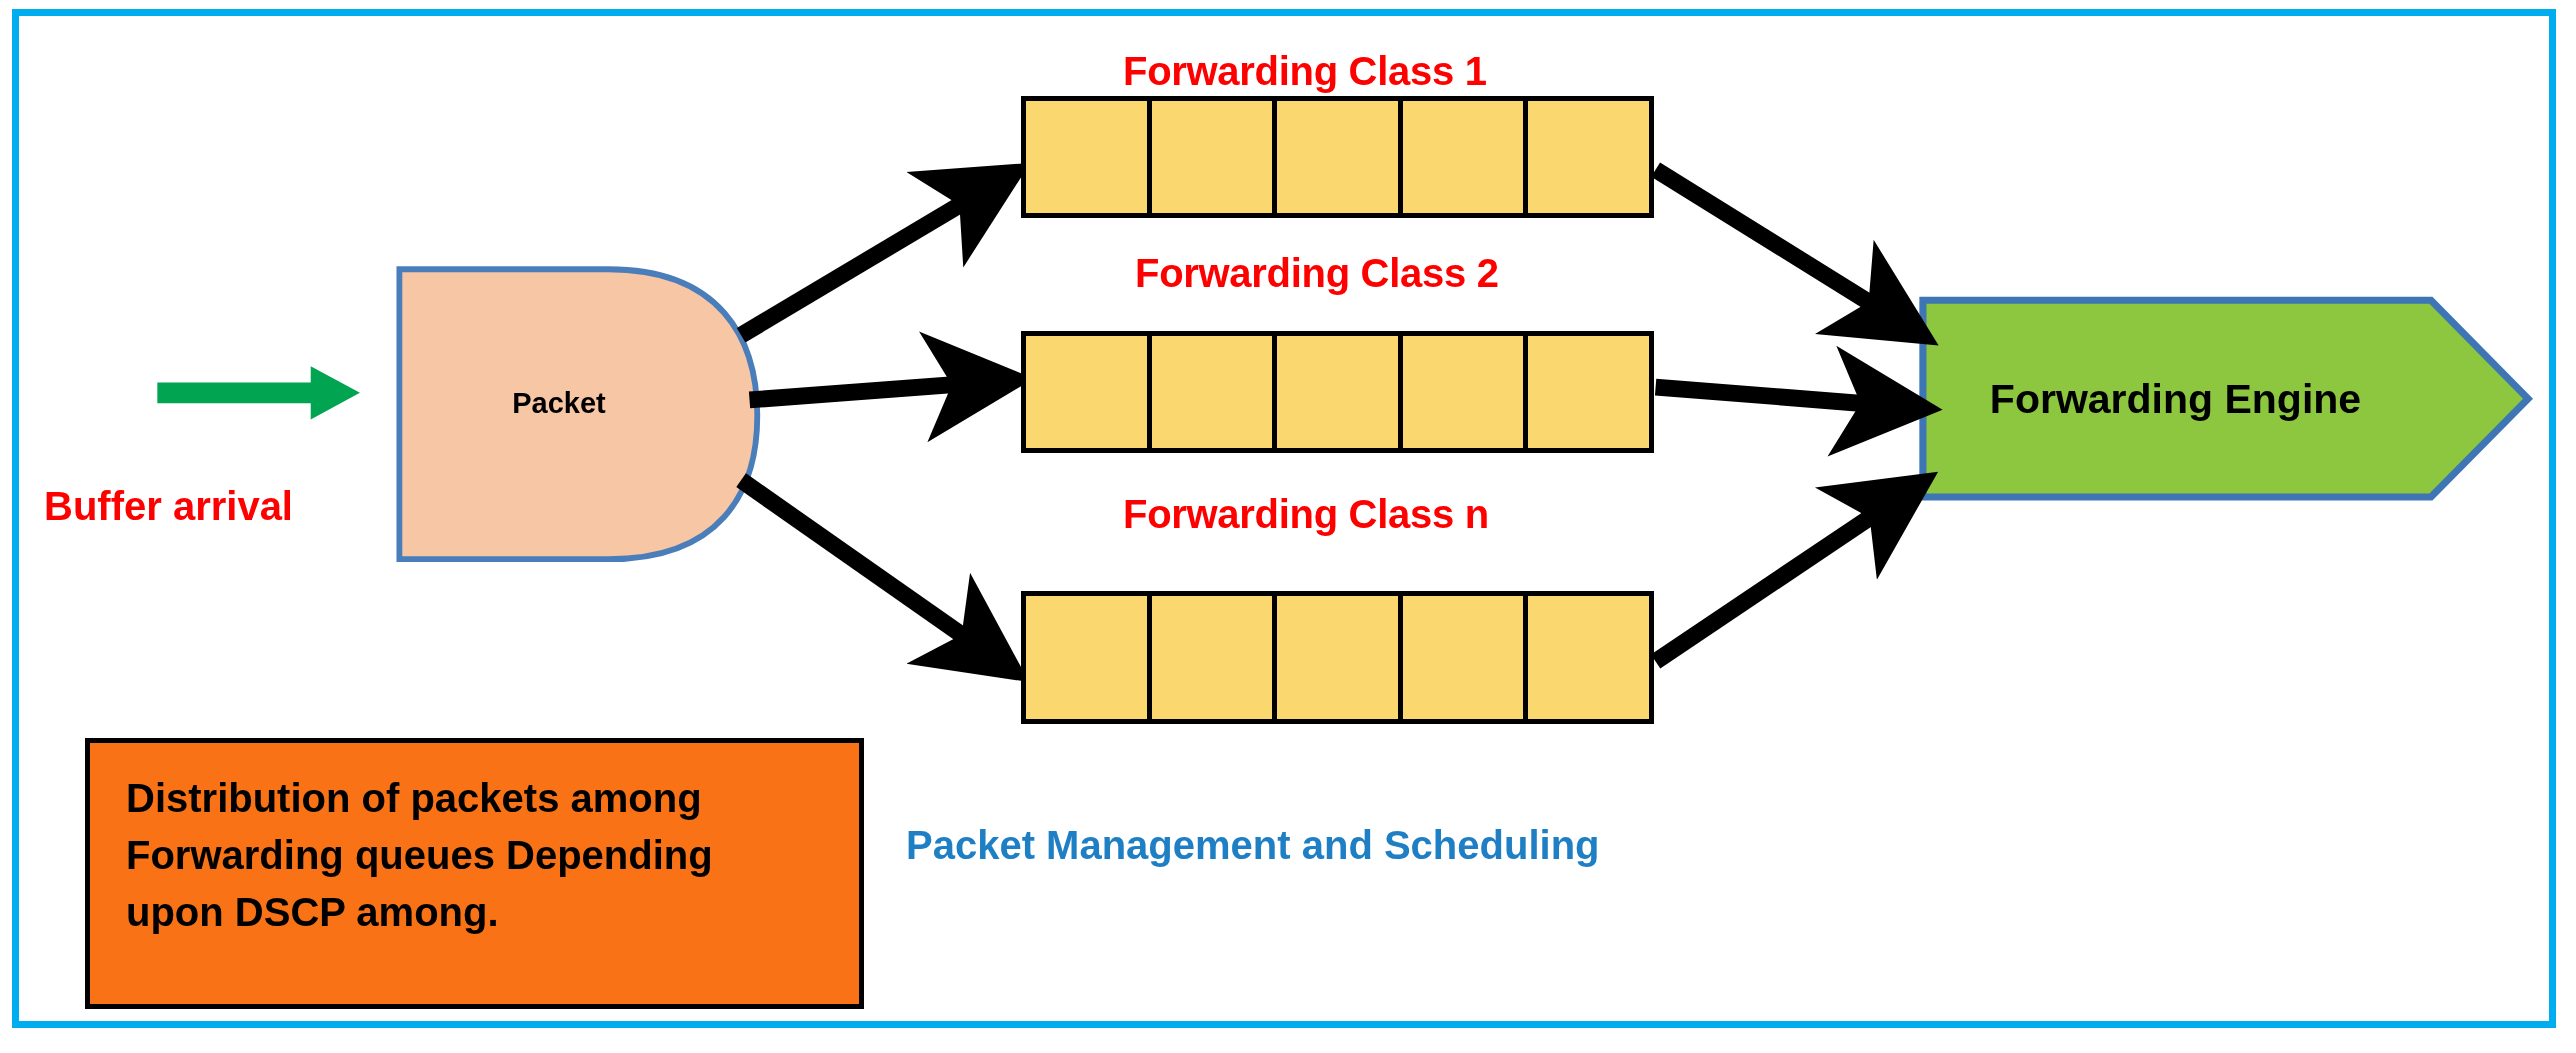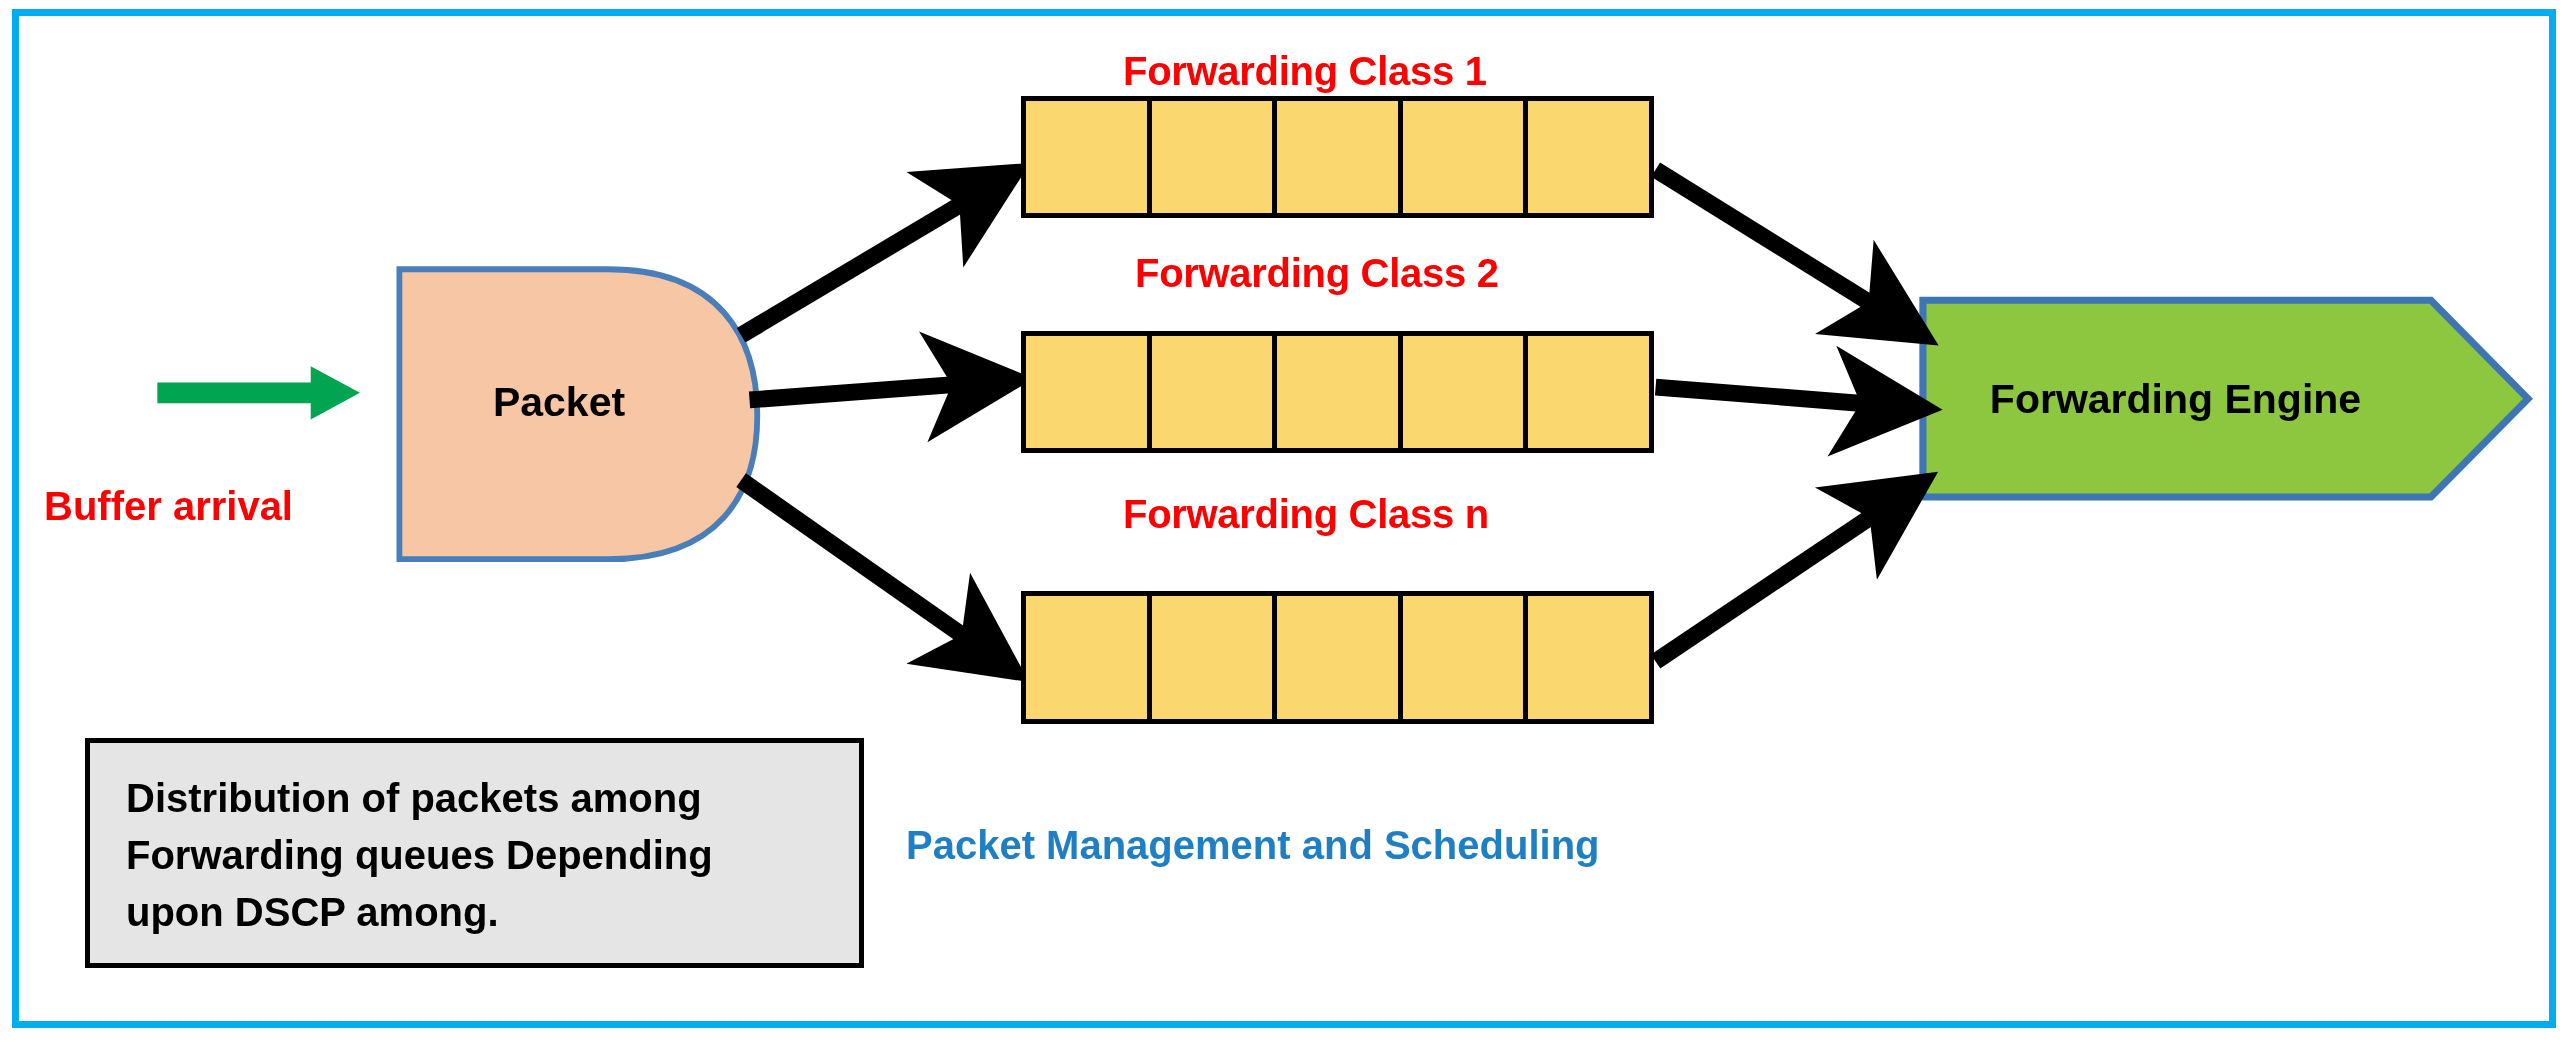--- a/index.html
+++ b/index.html
@@ -66,21 +66,21 @@
     position: absolute;
     left: 397px;
     top: 267px;
     width: 324px;
     height: 272px;
     display: flex;
     flex-direction: column;
     align-items: center;
     justify-content: center;
     font-weight: bold;
-    font-size: 41px;
+    font-size: 29px;
     color: #000000;
     line-height: 1.45;
     pointer-events: none;
   }
   
   #engine-label {
     position: absolute;
     left: 1920px;
     top: 298px;
     width: 511px;
@@ -102,24 +102,24 @@
     font-size: 40px;
     color: #FF0000;
     white-space: nowrap;
   }
   
   #note-box {
     position: absolute;
     left: 85px;
     top: 738px;
     width: 779px;
-    height: 230px;
+    height: 271px;
     border: 5.2px solid #000000;
     box-sizing: border-box;
-    background: #e5e5e5;
+    background: #f97316;
     padding: 27px 0 16px 36px;
   }
   #note-box .note-line {
     font-weight: bold;
     font-size: 40px;
     color: #000000;
     line-height: 1.42;
     white-space: nowrap;
   }
   

